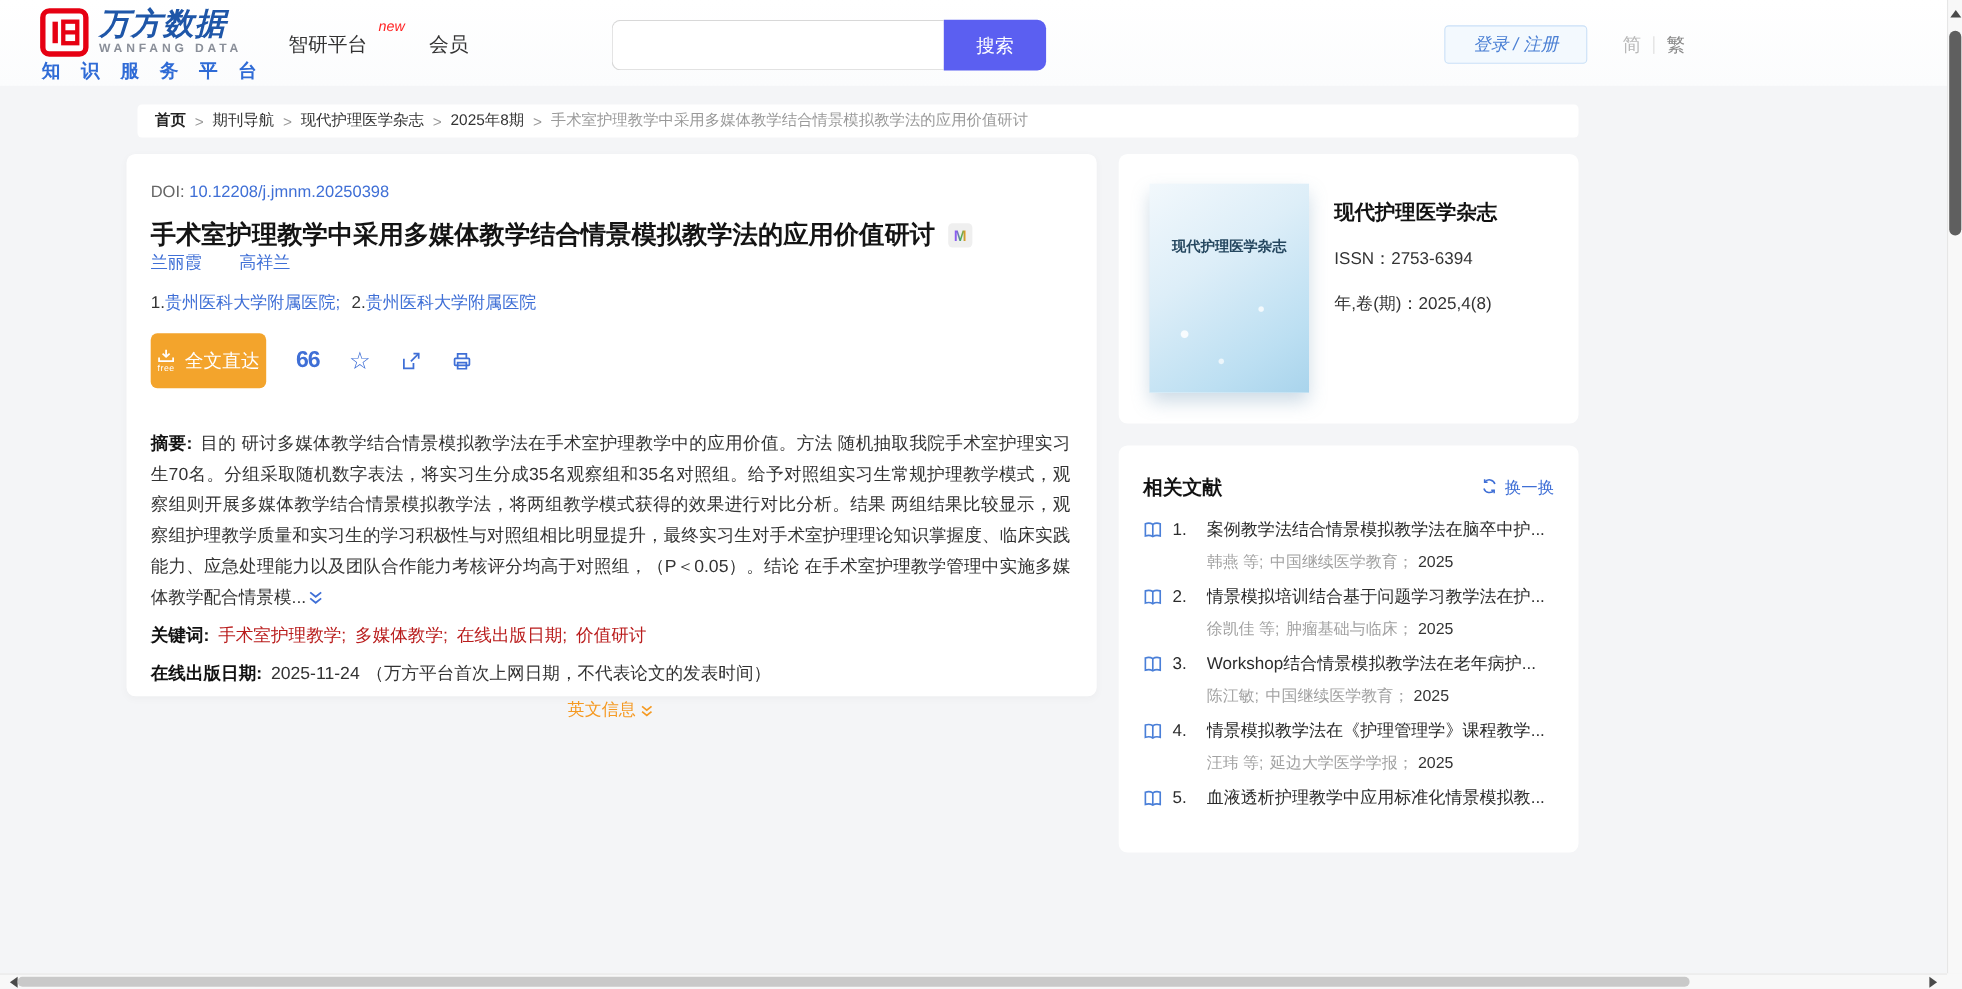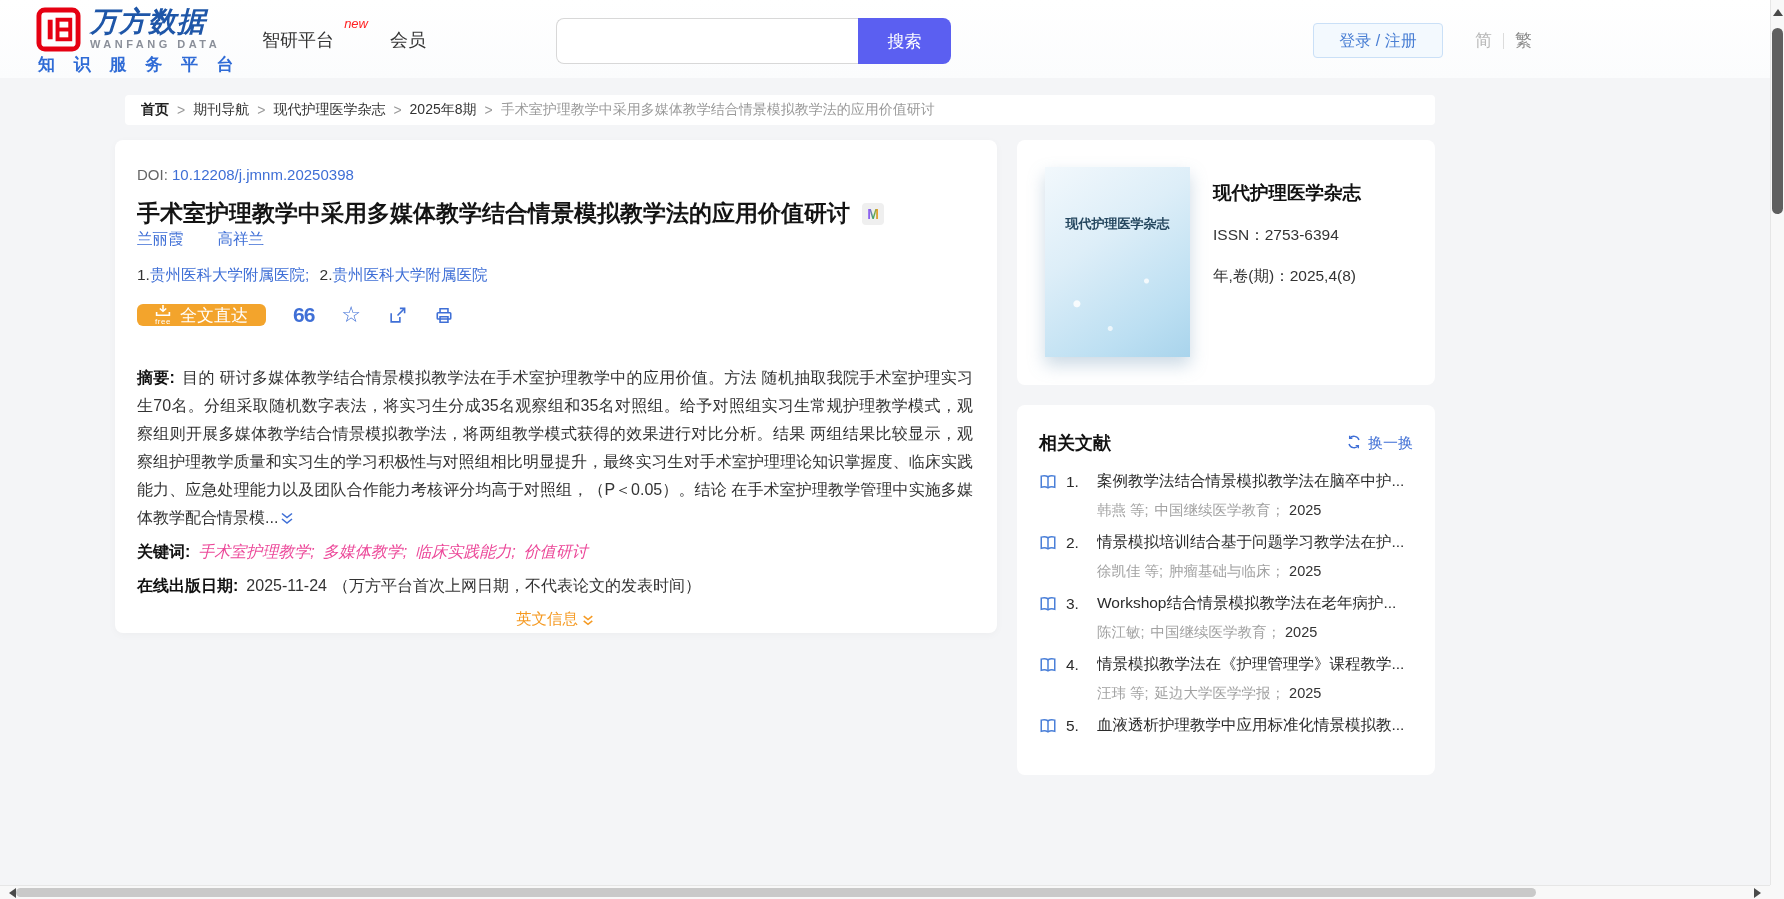--- a/index.html
+++ b/index.html
@@ -18,21 +18,21 @@
   .nav-platform { left:262px; }
   .nav-member { left:390px; }
   .nav-new { position:absolute; top:-12px; right:-34px; color:#ff2222; font-size:13px; font-style:italic;}
   .searchwrap { position:absolute; left:556px; top:18px; display:flex; height:46px; }
   .search-input { width:302px; height:46px; border:1px solid #d8d8d8; border-right:none;
                   border-radius:8px 0 0 8px; padding:0 12px; font-size:16px; outline:none; background:#fff;}
   .search-btn { width:93px; height:46px; background:#5b5ff1; border:none; border-radius:0 8px 8px 0;
                 color:#fff; font-size:17px; cursor:pointer; font-family:inherit;}
   .login-btn { position:absolute; left:1313px; top:23px; width:130px; height:35px; line-height:33px;
                text-align:center; background:#f3f9fe; border:1px solid #cae0f7; border-radius:4px;
-               color:#4a7fd4; font-size:16px; cursor:pointer;}
+               color:#4a7fd4; font-size:16px; cursor:pointer;font-style:italic;}
   .lang { position:absolute; left:1475px; top:29px; display:flex; align-items:center; font-size:17px;}
   .lang-simple { color:#b8b8b8; cursor:pointer;}
   .lang-div { width:1px; height:16px; background:#dcdcdc; margin:0 11px;}
   .lang-trad { color:#8a8a8a; cursor:pointer;}
 
   
   .crumbbar { position:absolute; left:125px; top:95px; width:1310px; height:30px; background:#fff;
               border-radius:4px; display:flex; align-items:center; padding:0 16px; font-size:14px; white-space:nowrap;}
   .crumb-home { font-weight:bold; color:#222; cursor:pointer;}
   .crumb-sep { color:#999; margin:0 8px; }
@@ -50,33 +50,33 @@
              background-image:none; color:transparent;
              background-color:#efefef; }
   .m-badge span { background:linear-gradient(90deg,#8a5cf0 20%,#3fae5a 55%,#f59a23 90%);
              -webkit-background-clip:text; background-clip:text; color:transparent; font-size:14px; font-weight:bold;}
   .a-authors { margin-top:0; display:flex; gap:34px; font-size:15.5px;}
   .a-author { color:#3f6fd6; cursor:pointer;}
   .a-affils { margin-top:15px; font-size:15.5px; color:#333;}
   .affil-name { color:#3f6fd6; cursor:pointer;}
   .affil-2 { margin-left:6px; }
   .actions { margin-top:17px; display:flex; align-items:center; gap:27px;}
-  .fulltext-btn { display:flex; gap:9px; height:22px; padding:0 18px;
+  .fulltext-btn { display:flex; align-items:center; gap:9px; height:50px; padding:0 6px;
                   background:#f3a42c; border-radius:6px; color:#fff; font-size:17px; cursor:pointer;}
   .free-ico { display:flex; flex-direction:column; align-items:center; line-height:1;}
   .free-txt { font-size:8px; color:#fff; margin-top:1px; letter-spacing:.5px;}
   .quote-ico { color:#3f6fd6; font-size:21px; font-weight:bold; letter-spacing:-1px; cursor:pointer;}
   .star-ico { color:#3f6fd6; font-size:22px; cursor:pointer; line-height:1;}
   .svg-btn { cursor:pointer; display:flex; align-items:center;}
   .abstract { margin-top:37px; font-size:16px; line-height:28px; color:#333; text-align:justify;}
   .abstract b { color:#111; margin-right:7px;}
   .expand-ico { display:inline-block; vertical-align:-2px; margin-left:2px; cursor:pointer;}
   .kw-row { margin-top:8px; font-size:16px; color:#111;}
   .kw-row b { margin-right:8px;}
-  .kw { color:#ec4899; margin-right:8px; cursor:pointer;font-style:italic;}
+  .kw { color:#b91c1c; margin-right:8px; cursor:pointer;}
   .date-row { margin-top:13px; font-size:16px; color:#333;}
   .date-row b { color:#111; margin-right:8px;}
   .date-note { margin-left:6px;}
   .english-row { margin-top:12px; text-align:center; font-size:15.5px; color:#f59a23; cursor:pointer;}
   .english-row svg { vertical-align:-2px; margin-left:4px;}
 
   
   .journal-card { position:absolute; left:1017px; top:140px; width:418px; height:245px; background:#fff; border-radius:8px;}
   .cover { position:absolute; left:28px; top:27px; width:145px; height:190px;
            background:
@@ -228,21 +228,21 @@
     </div>
 
     <div class="abstract">
       <b>摘要:</b><span>目的 研讨多媒体教学结合情景模拟教学法在手术室护理教学中的应用价值。方法 随机抽取我院手术室护理实习生70名。分组采取随机数字表法，将实习生分成35名观察组和35名对照组。给予对照组实习生常规护理教学模式，观察组则开展多媒体教学结合情景模拟教学法，将两组教学模式获得的效果进行对比分析。结果 两组结果比较显示，观察组护理教学质量和实习生的学习积极性与对照组相比明显提升，最终实习生对手术室护理理论知识掌握度、临床实践能力、应急处理能力以及团队合作能力考核评分均高于对照组，（P＜0.05）。结论 在手术室护理教学管理中实施多媒体教学配合情景模...</span><span class="expand-ico"><svg width="14" height="14" viewBox="0 0 14 14" fill="none" stroke="#3f6fd6" stroke-width="1.6">
             <path d="M2 2.5l5 4 5-4"></path>
             <path d="M2 8l5 4 5-4"></path>
           </svg></span>
     </div>
 
     <div class="kw-row">
-      <b>关键词:</b><span class="kw">手术室护理教学;</span><span class="kw">多媒体教学;</span><span class="kw">临床实践能力;</span><span class="kw">价值研讨</span>
+      <b>关键词:</b><span class="kw">手术室护理教学;</span><span class="kw">多媒体教学;</span><span class="kw">在线出版日期;</span><span class="kw">价值研讨</span>
     </div>
 
     <div class="date-row">
       <b>在线出版日期:</b><span>2025-11-24</span><span class="date-note">（万方平台首次上网日期，不代表论文的发表时间）</span>
     </div>
 
     <div class="english-row">
       <span>英文信息</span><svg width="12" height="12" viewBox="0 0 14 14" fill="none" stroke="#f59a23" stroke-width="1.8">
           <path d="M2 2.5l5 4 5-4"></path>
           <path d="M2 8l5 4 5-4"></path>

